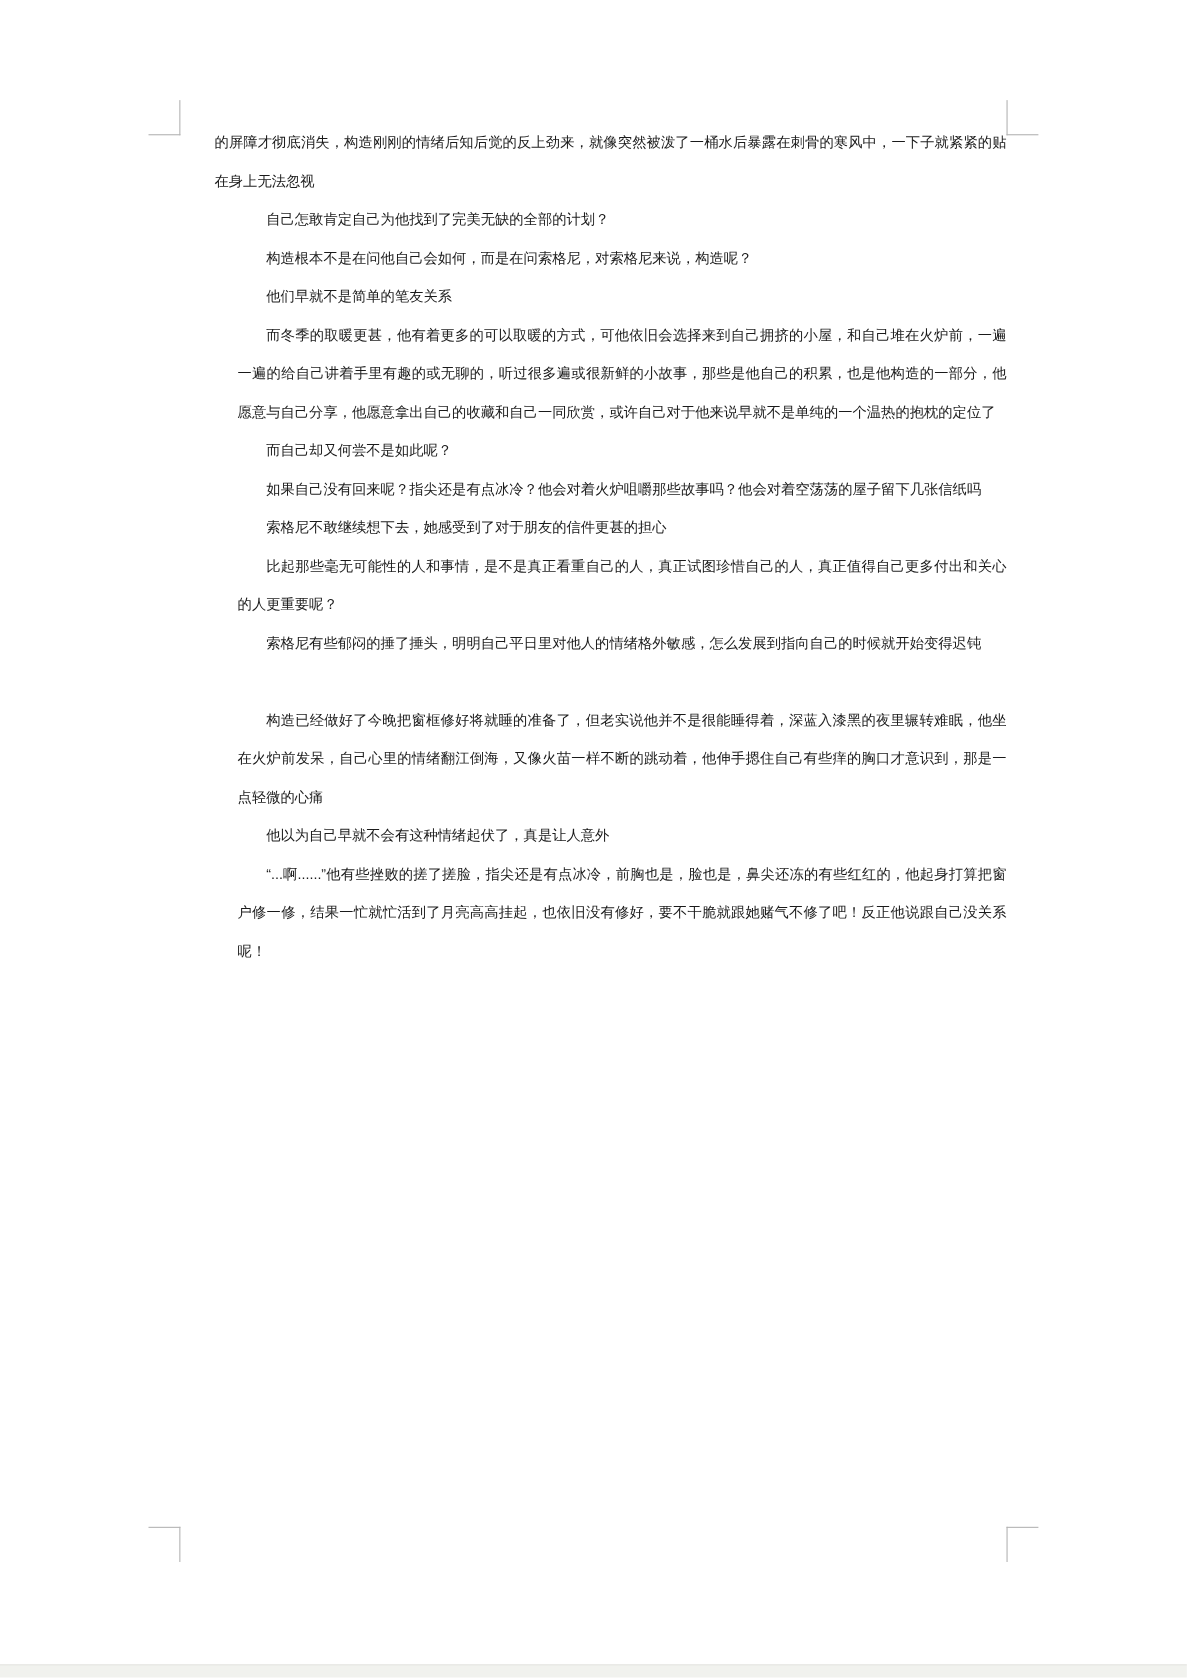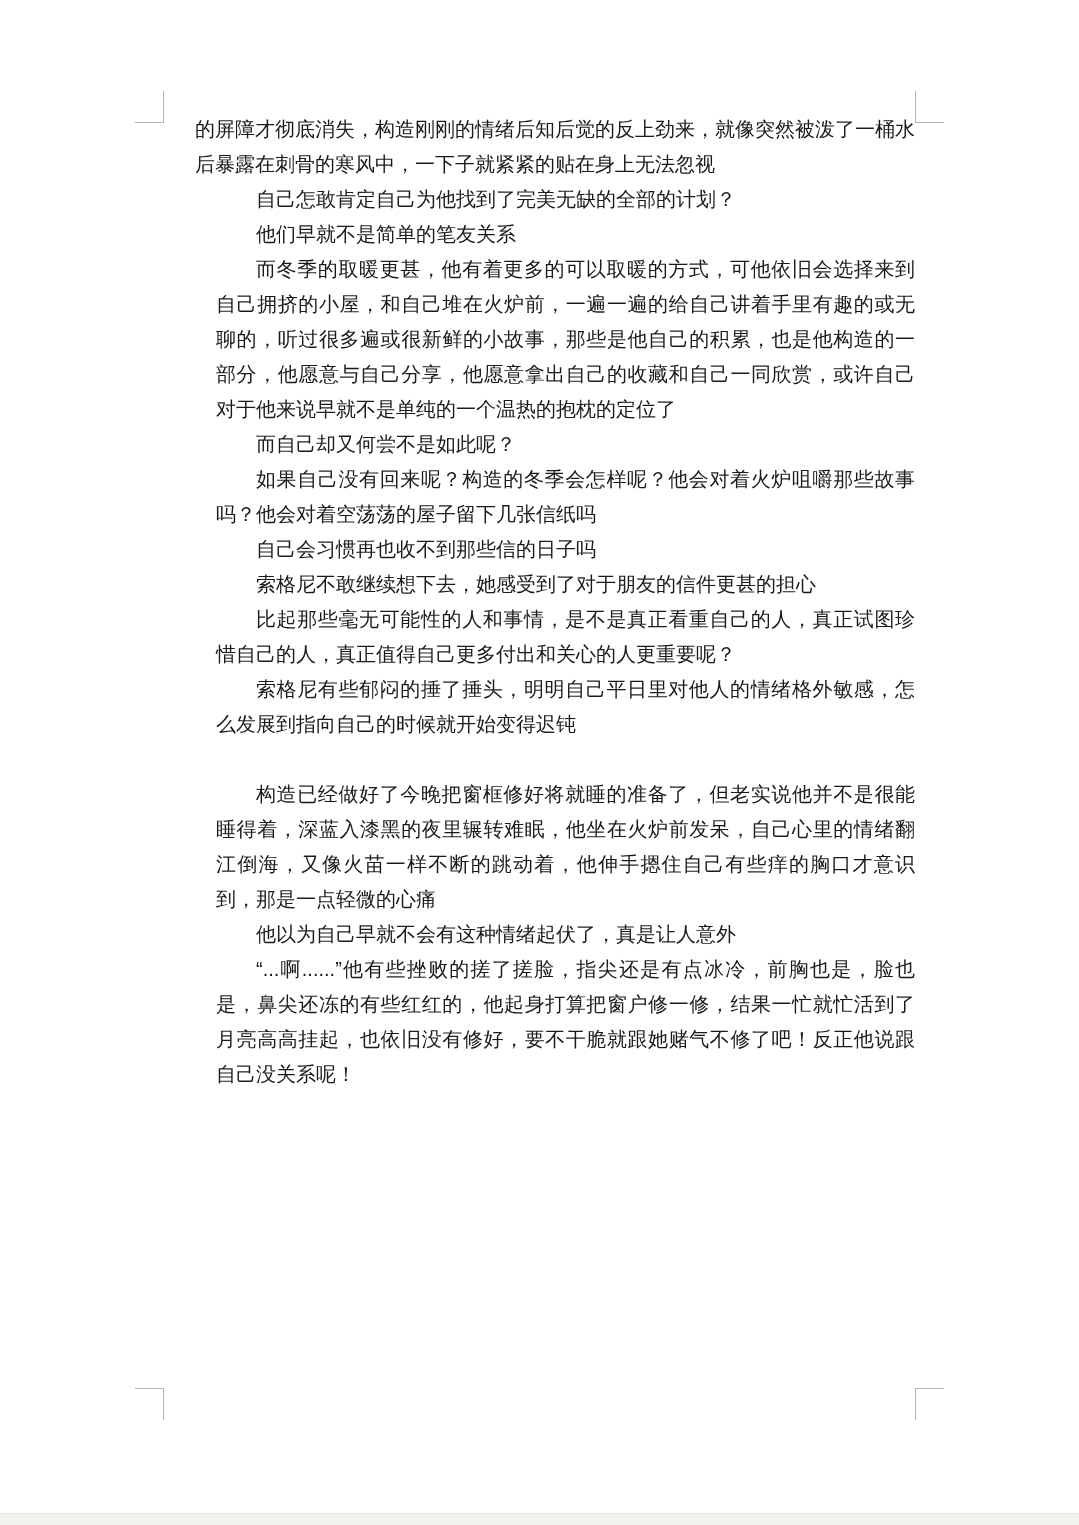--- a/index.html
+++ b/index.html
@@ -18,21 +18,21 @@
     position: absolute;
     inset: 0;
     background: #ffffff;
   }
   .page-text {
     position: absolute;
     left: 195px;
     top: 112px;
     width: 720px;
     color: #1a1a1a;
-    font-size: 20px;
+    font-size: 13px;
     line-height: 35px;
     text-align: justify;
   }
   p.para {
     margin: 0;
     padding: 0;
   }
   p.para.indent {
     text-indent: 2em;
     margin-left: 21px;
@@ -65,25 +65,25 @@
 
   <div class="crop tl"></div>
   <div class="crop tr"></div>
   <div class="crop bl"></div>
   <div class="crop br"></div>
 
   <div class="page-text">
 
   <p class="para">的屏障才彻底消失，构造刚刚的情绪后知后觉的反上劲来，就像突然被泼了一桶水后暴露在刺骨的寒风中，一下子就紧紧的贴在身上无法忽视</p>
       <p class="para indent">自己怎敢肯定自己为他找到了完美无缺的全部的计划？</p>
+      <p class="para indent">构造根本不是在问他自己会如何，而是在问索格尼，对索格尼来说，构造呢？</p>
       <p class="para indent">他们早就不是简单的笔友关系</p>
       <p class="para indent">而冬季的取暖更甚，他有着更多的可以取暖的方式，可他依旧会选择来到自己拥挤的小屋，和自己堆在火炉前，一遍一遍的给自己讲着手里有趣的或无聊的，听过很多遍或很新鲜的小故事，那些是他自己的积累，也是他构造的一部分，他愿意与自己分享，他愿意拿出自己的收藏和自己一同欣赏，或许自己对于他来说早就不是单纯的一个温热的抱枕的定位了</p>
       <p class="para indent">而自己却又何尝不是如此呢？</p>
-      <p class="para indent">如果自己没有回来呢？构造的冬季会怎样呢？他会对着火炉咀嚼那些故事吗？他会对着空荡荡的屋子留下几张信纸吗</p>
-      <p class="para indent">自己会习惯再也收不到那些信的日子吗</p>
+      <p class="para indent">如果自己没有回来呢？指尖还是有点冰冷？他会对着火炉咀嚼那些故事吗？他会对着空荡荡的屋子留下几张信纸吗</p>
       <p class="para indent">索格尼不敢继续想下去，她感受到了对于朋友的信件更甚的担心</p>
       <p class="para indent">比起那些毫无可能性的人和事情，是不是真正看重自己的人，真正试图珍惜自己的人，真正值得自己更多付出和关心的人更重要呢？</p>
       <p class="para indent">索格尼有些郁闷的捶了捶头，明明自己平日里对他人的情绪格外敏感，怎么发展到指向自己的时候就开始变得迟钝</p>
       <p class="para">&nbsp;</p>
       <p class="para indent">构造已经做好了今晚把窗框修好将就睡的准备了，但老实说他并不是很能睡得着，深蓝入漆黑的夜里辗转难眠，他坐在火炉前发呆，自己心里的情绪翻江倒海，又像火苗一样不断的跳动着，他伸手摁住自己有些痒的胸口才意识到，那是一点轻微的心痛</p>
       <p class="para indent">他以为自己早就不会有这种情绪起伏了，真是让人意外</p>
       <p class="para indent">“...啊......”他有些挫败的搓了搓脸，指尖还是有点冰冷，前胸也是，脸也是，鼻尖还冻的有些红红的，他起身打算把窗户修一修，结果一忙就忙活到了月亮高高挂起，也依旧没有修好，要不干脆就跟她赌气不修了吧！反正他说跟自己没关系呢！</p>
     </div>
 
   <div class="page-gap"></div>

